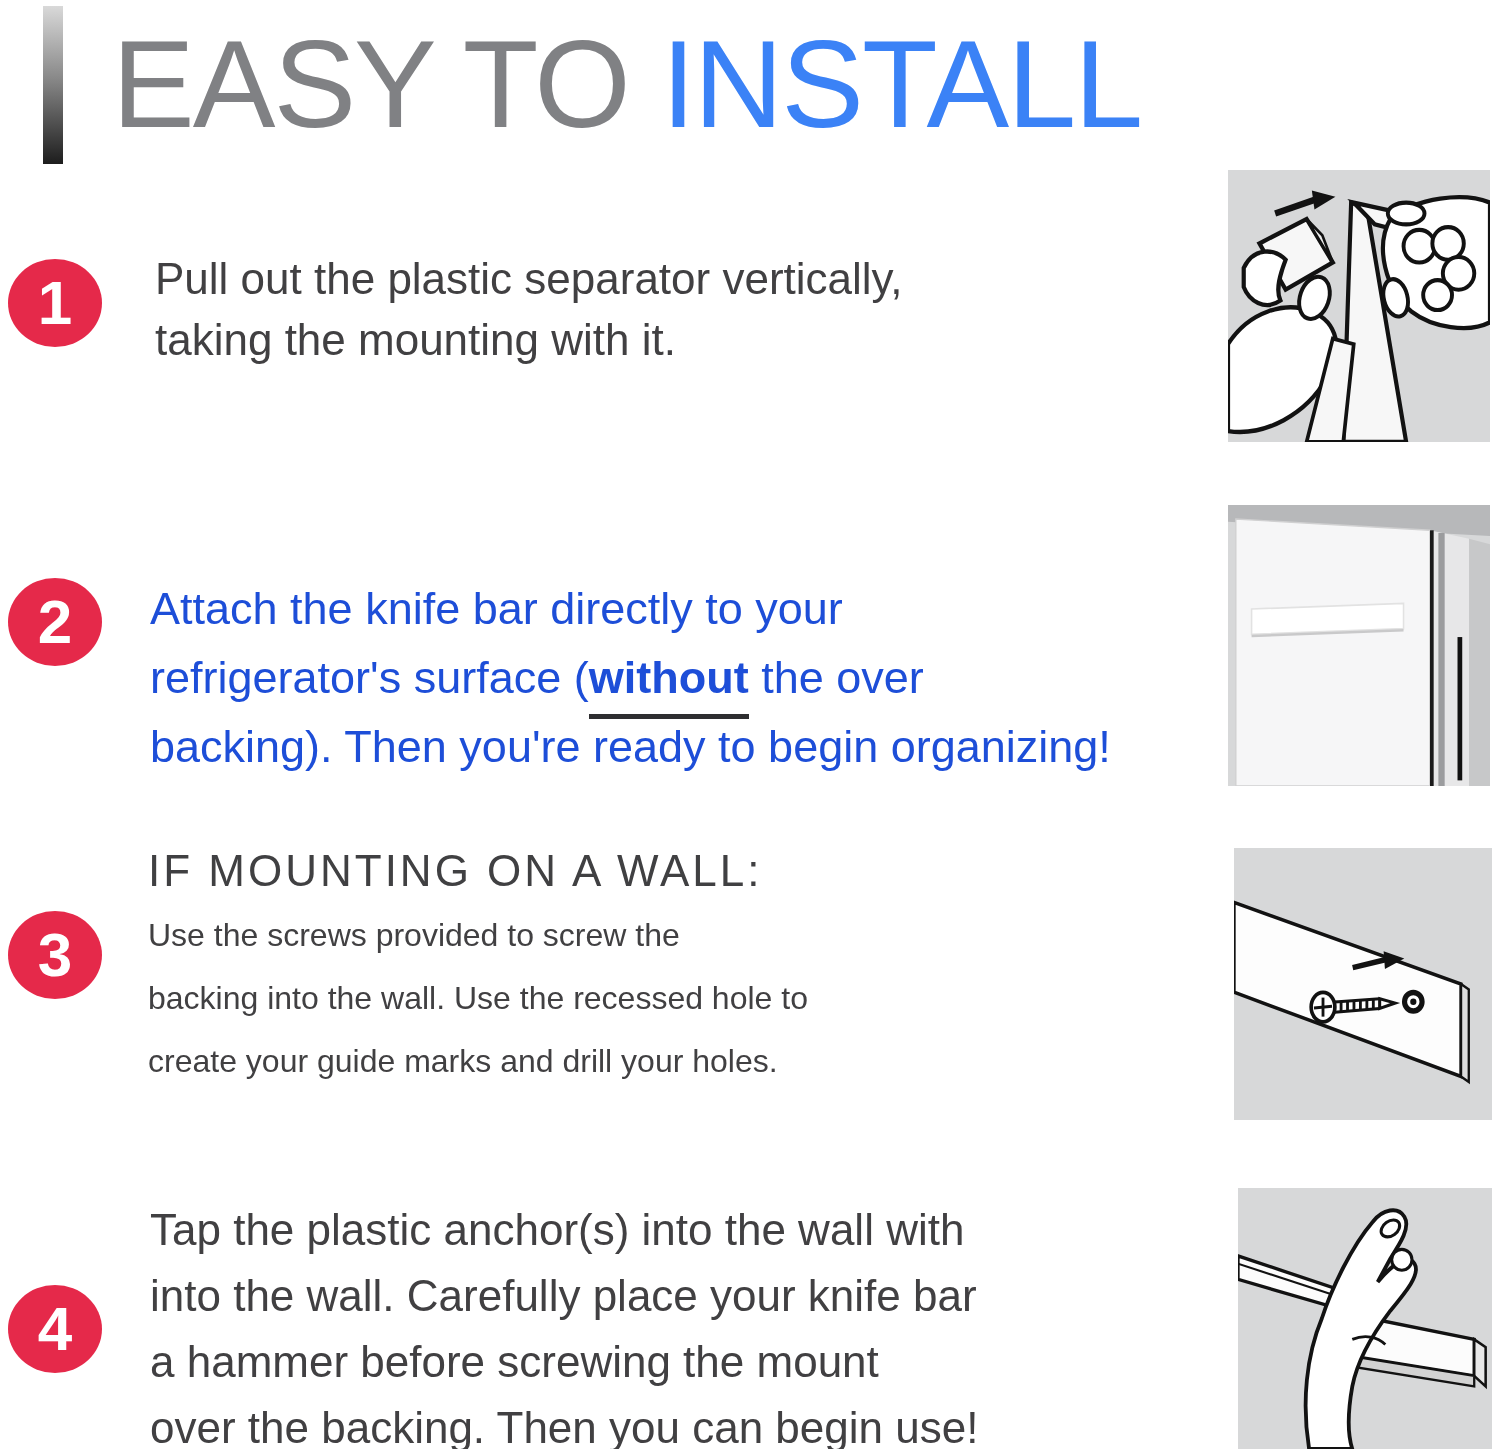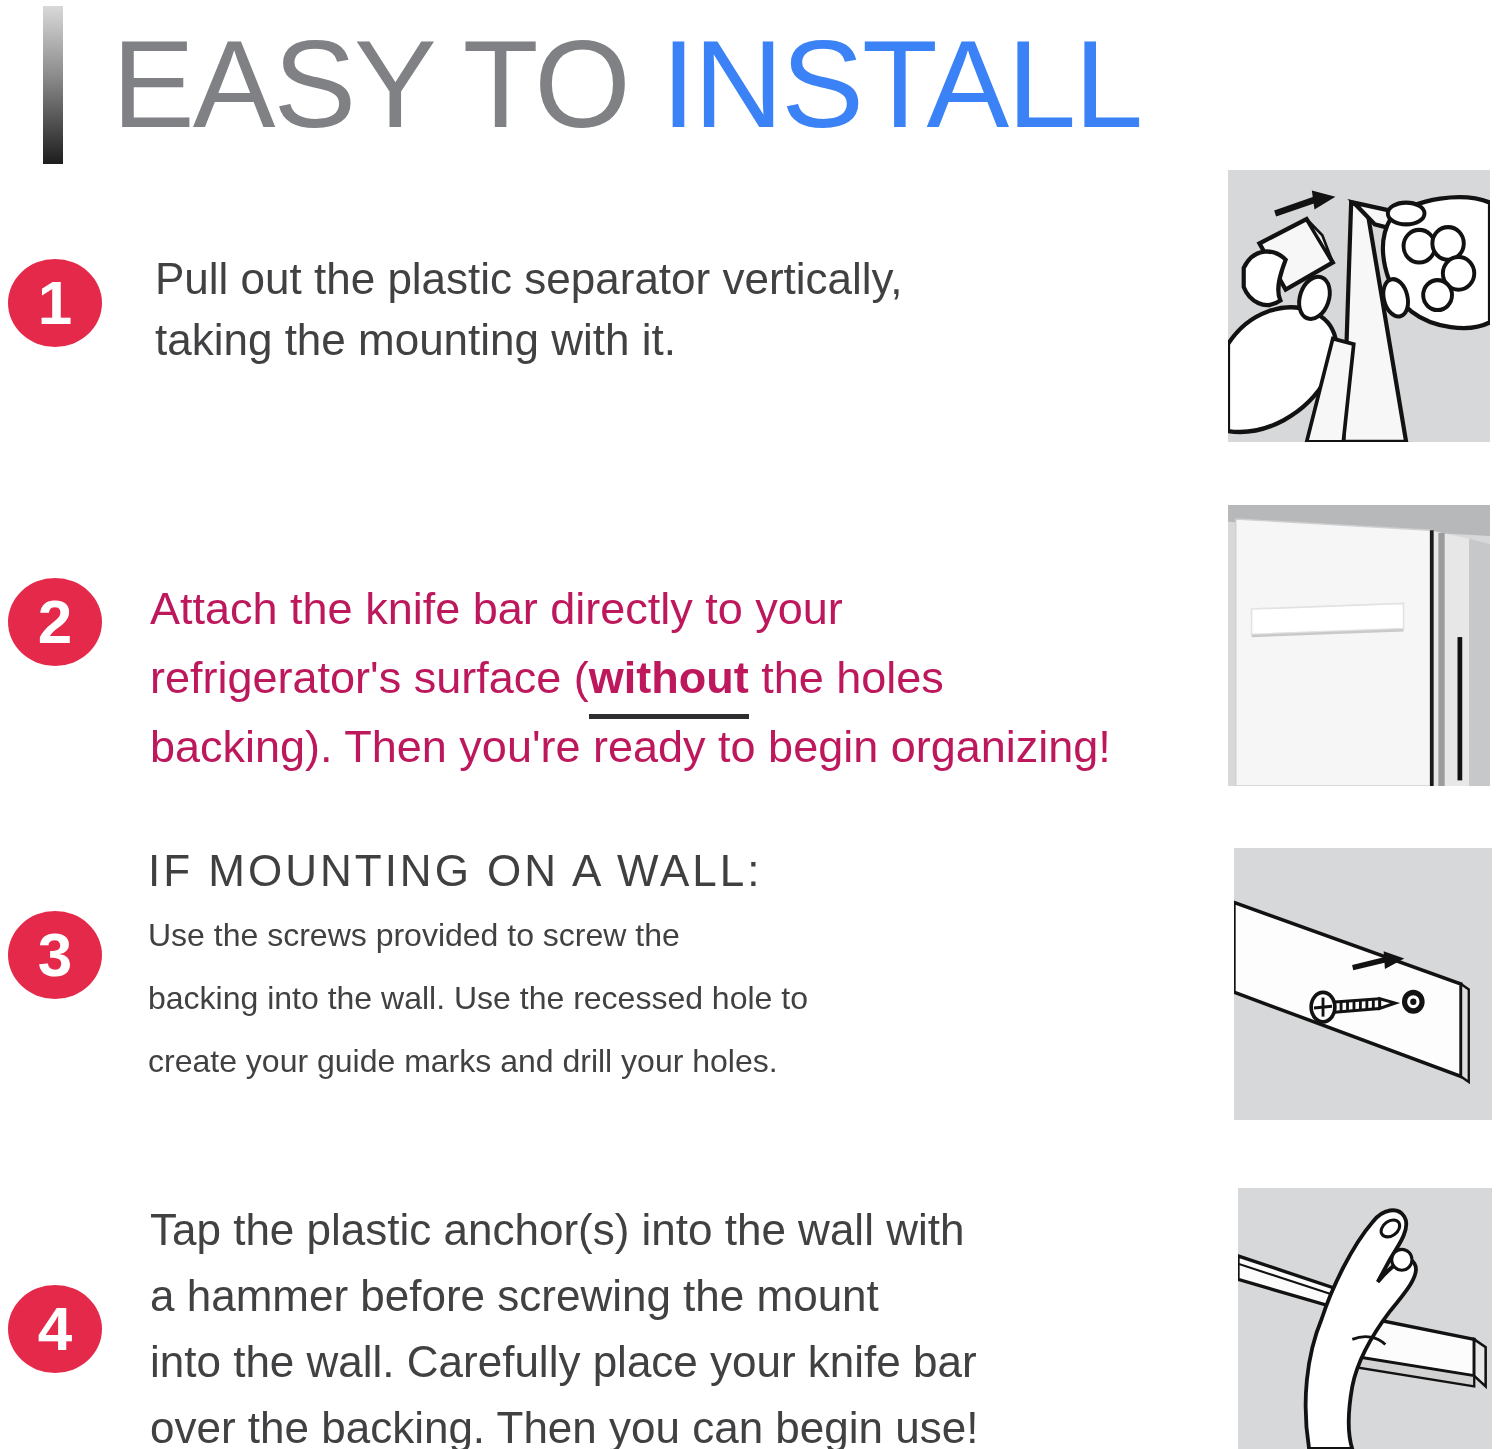--- a/index.html
+++ b/index.html
@@ -34,21 +34,21 @@
 
   
   .step-heading{
     position:absolute;color:#404042;font-size:44px;letter-spacing:3px;
     white-space:nowrap;
   }
   .step-body{position:absolute;color:#414042;}
   .step-body div{white-space:nowrap;}
   .s1-body{left:155px;top:248px;font-size:44px;line-height:61px;}
   .s2-heading{left:150px;top:500px;}
-  .s2-body{left:150px;top:574px;font-size:45px;line-height:69px;color:#be185d;}
+  .s2-body{left:150px;top:574px;font-size:45px;line-height:69px;color:#1d4ed8;}
   .em-underline{
     font-weight:bold;
     border-bottom:5px solid #2e2e30;padding-bottom:11px;
   }
   .s3-heading{left:148px;top:846px;}
   .s3-body{left:148px;top:904px;font-size:32px;line-height:63px;}
   .s4-body{left:150px;top:1197px;font-size:44px;line-height:66px;}
 
   
   .illus{position:absolute;overflow:hidden;}
@@ -71,35 +71,35 @@
   <div class="step-circle c3">3</div>
   <div class="step-circle c4">4</div>
 
   <div class="step-body s1-body">
     <div>Pull out the plastic separator vertically,</div>
     <div>taking the mounting with it.</div>
   </div>
 
   <div class="step-body s2-body">
     <div>Attach the knife bar directly to your</div>
-    <div><span>refrigerator's surface (</span><span class="em-underline">without</span><span> the holes</span></div>
+    <div><span>refrigerator's surface (</span><span class="em-underline">without</span><span> the over</span></div>
     <div>backing). Then you're ready to begin organizing!</div>
   </div>
 
   <div class="step-heading s3-heading">IF MOUNTING ON A WALL:</div>
   <div class="step-body s3-body">
     <div>Use the screws provided to screw the</div>
     <div>backing into the wall. Use the recessed hole to</div>
     <div>create your guide marks and drill your holes.</div>
   </div>
 
   <div class="step-body s4-body">
     <div>Tap the plastic anchor(s) into the wall with</div>
+    <div>into the wall. Carefully place your knife bar</div>
     <div>a hammer before screwing the mount</div>
-    <div>into the wall. Carefully place your knife bar</div>
     <div>over the backing. Then you can begin use!</div>
   </div>
 
   <div class="illus box1">
     <svg viewBox="0 0 100 100" preserveAspectRatio="none">
       <rect x="0" y="0" width="100" height="100" fill="#d7d8d9"></rect>
 
       <polygon points="47,12 53,14 68,100 44,100" fill="#f7f7f7" stroke="#121212" stroke-width="1.6"></polygon>
 
       <polygon points="48,12 100,23 100,31 56,20" fill="#f7f7f7" stroke="#121212" stroke-width="1.6"></polygon>

